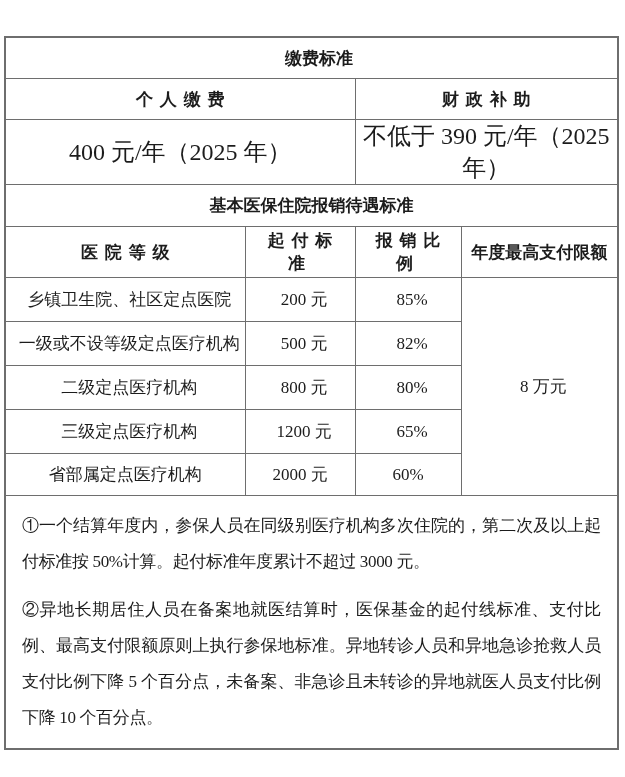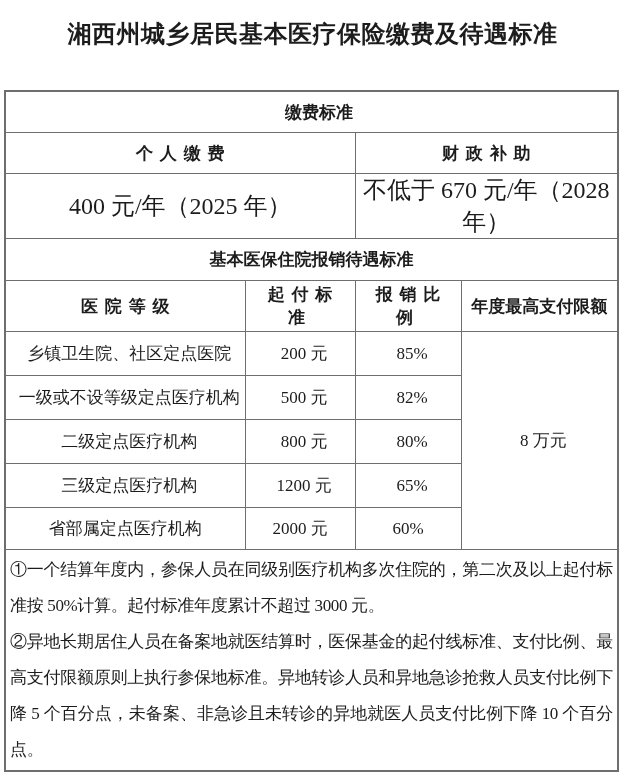--- a/index.html
+++ b/index.html
@@ -62,33 +62,32 @@
   tr.r-data td   { height: 43px; padding-left: 12px; }
   tr.r-data-last td { height: 41px; margin-top: 20px; }
   td.limit-cell  { font-size: 18px; }
   td.notes {
     text-align: left;
     vertical-align: top;
     height: 220px;
     padding: 3px 8px 0 8px;
   }
   td.notes p {
-    margin: 0;
+    margin: 12px;
     font-size: 17px;
     line-height: 36px;
     letter-spacing: -0.02em;
     text-align: justify;
   }
 </style>
 </head>
 <body>
 
 <div class="page">
 
-  <h1 class="doc-title">湘西州城乡居民基本医疗保险缴费及待遇标准</h1>
 
   <table class="insurance">
     <colgroup>
       <col style="width:240px">
       <col style="width:110px">
       <col style="width:106px">
       <col style="width:157px">
     </colgroup>
 
     <tbody>
@@ -96,21 +95,21 @@
       <td colspan="4" class="sec">缴费标准</td>
     </tr>
 
     <tr class="r-phead">
       <td colspan="2" class="colhead sp">个人缴费</td>
       <td colspan="2" class="colhead sp">财政补助</td>
     </tr>
 
     <tr class="r-pval">
       <td colspan="2">400 元/年（2025 年）</td>
-      <td colspan="2">不低于 670 元/年（2028 年）</td>
+      <td colspan="2">不低于 390 元/年（2025 年）</td>
     </tr>
 
     <tr class="r-sec2">
       <td colspan="4" class="sec">基本医保住院报销待遇标准</td>
     </tr>
 
     <tr class="r-cols">
       <td class="colhead sp">医院等级</td>
       <td class="colhead sp">起付标准</td>
       <td class="colhead sp">报销比例</td>

